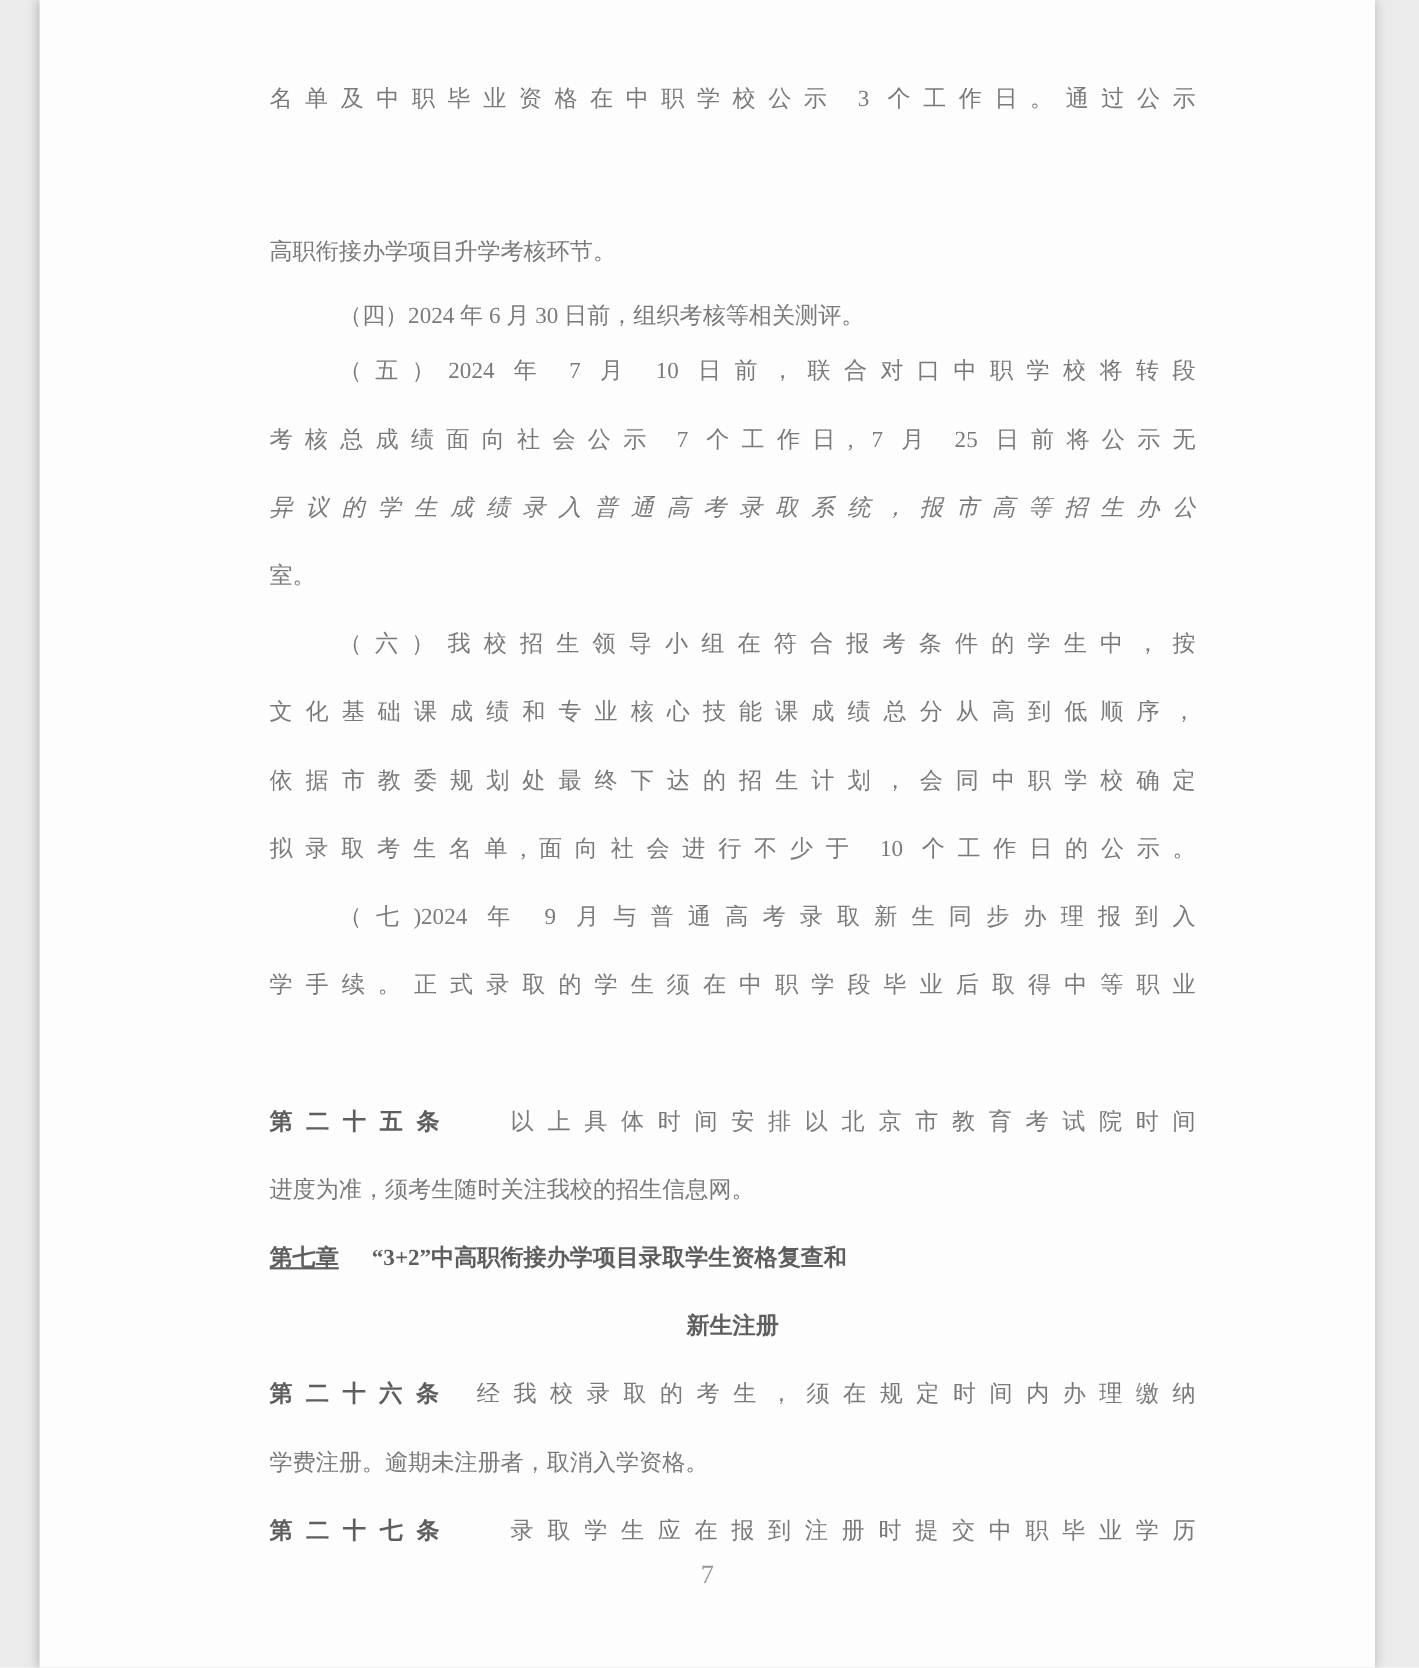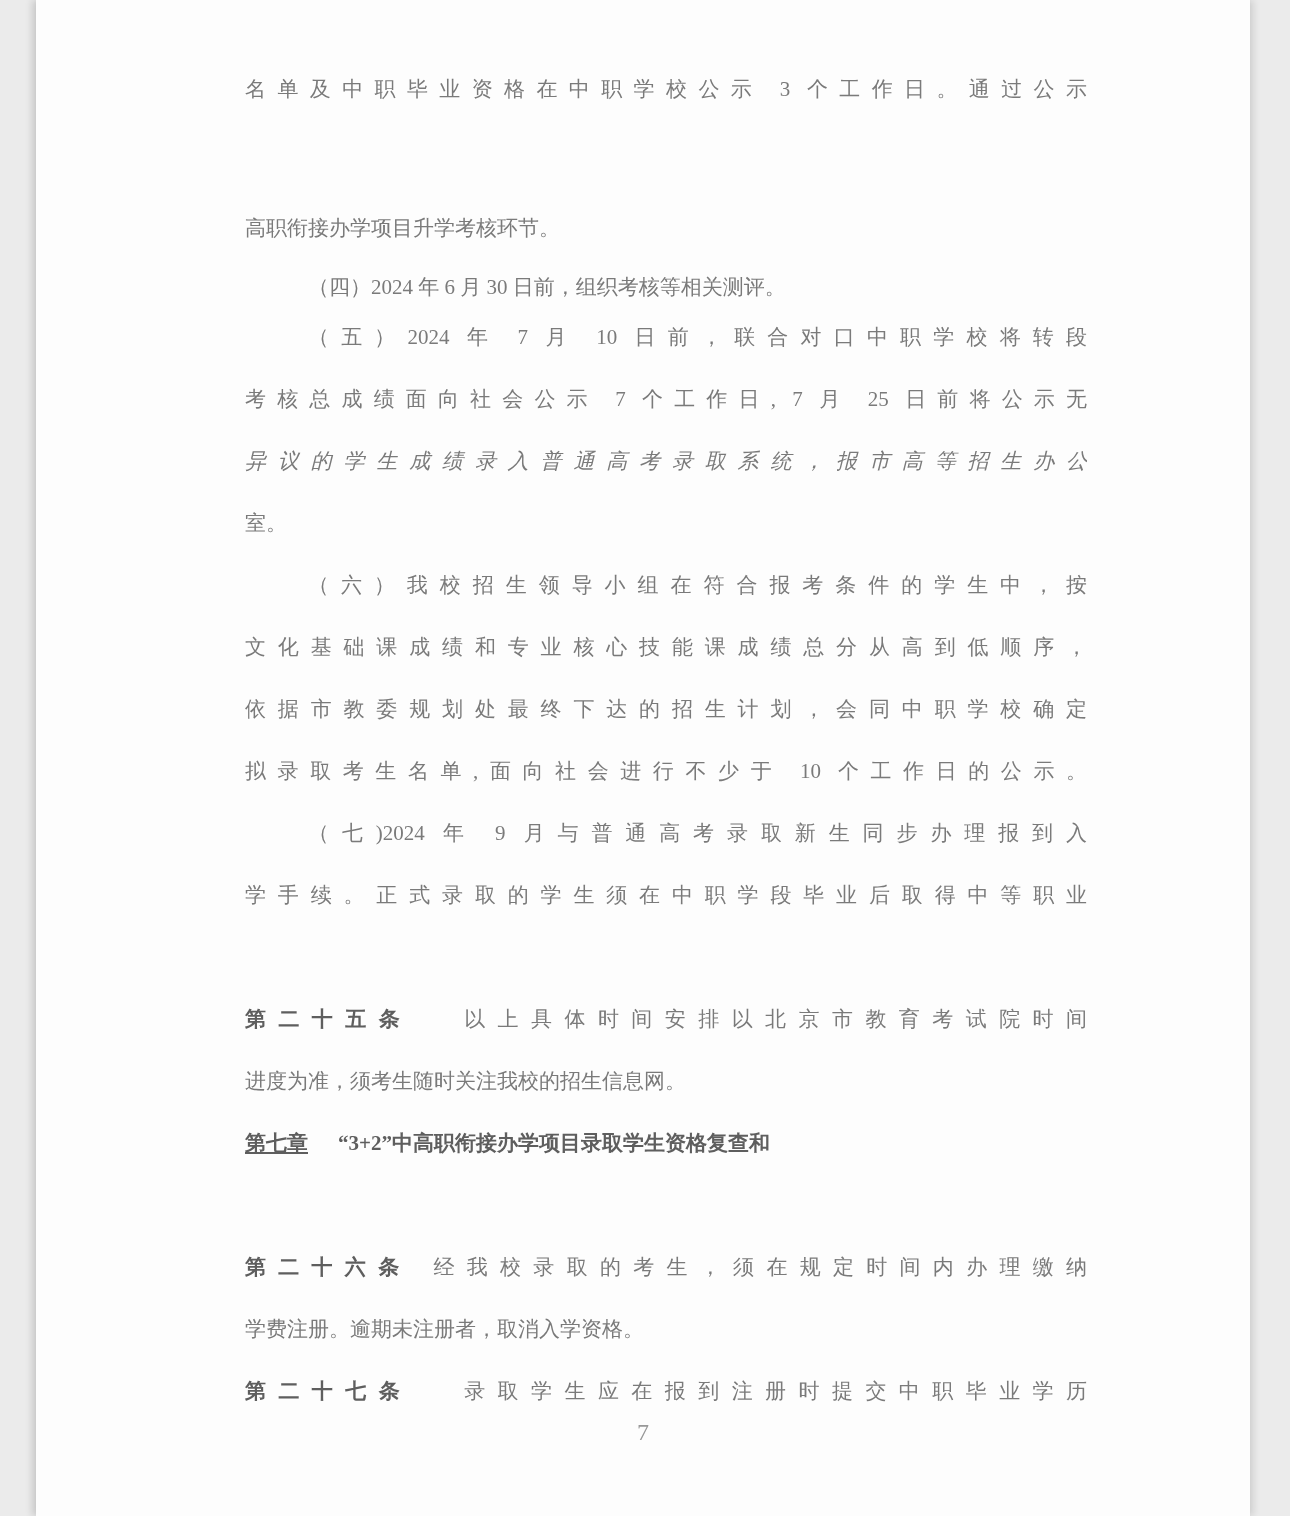--- a/index.html
+++ b/index.html
@@ -52,16 +52,17 @@
     <div class="line left" style="top: 504px;"><span>室。</span></div>
     <div class="line j ind" style="top: 566px;"><span>（六）我校招生领导小组在符合报考条件的学生中，按</span></div>
     <div class="line j" style="top: 628px;"><span>文化基础课成绩和专业核心技能课成绩总分从高到低顺序，</span></div>
     <div class="line j" style="top: 690px;"><span>依据市教委规划处最终下达的招生计划，会同中职学校确定</span></div>
     <div class="line j" style="top: 752px;"><span>拟录取考生名单,面向社会进行不少于 10 个工作日的公示。</span></div>
     <div class="line j ind" style="top: 814px;"><span>（七)2024 年 9 月与普通高考录取新生同步办理报到入</span></div>
     <div class="line j" style="top: 876px;"><span>学手续。正式录取的学生须在中职学段毕业后取得中等职业</span></div>
     <div class="line j" style="top: 1000px;"><span class="bold gap-wide">第二十五条</span><span>以上具体时间安排以北京市教育考试院时间</span></div>
     <div class="line left" style="top: 1062px;"><span>进度为准，须考生随时关注我校的招生信息网。</span></div>
     <div class="line left bold-line" style="top: 1124px;"><span class="bold gap-mid">第七章</span><span>“3+2”中高职衔接办学项目录取学生资格复查和</span></div>
+    <div class="line center bold-line" style="top: 1186px;"><span>新生注册</span></div>
     <div class="line j" style="top: 1248px;"><span class="bold gap-narrow">第二十六条</span><span>经我校录取的考生，须在规定时间内办理缴纳</span></div>
     <div class="line left" style="top: 1310px;"><span>学费注册。逾期未注册者，取消入学资格。</span></div>
     <div class="line j" style="top: 1372px;"><span class="bold gap-wide">第二十七条</span><span>录取学生应在报到注册时提交中职毕业学历</span></div>
   </div>
 
 </body></html>

